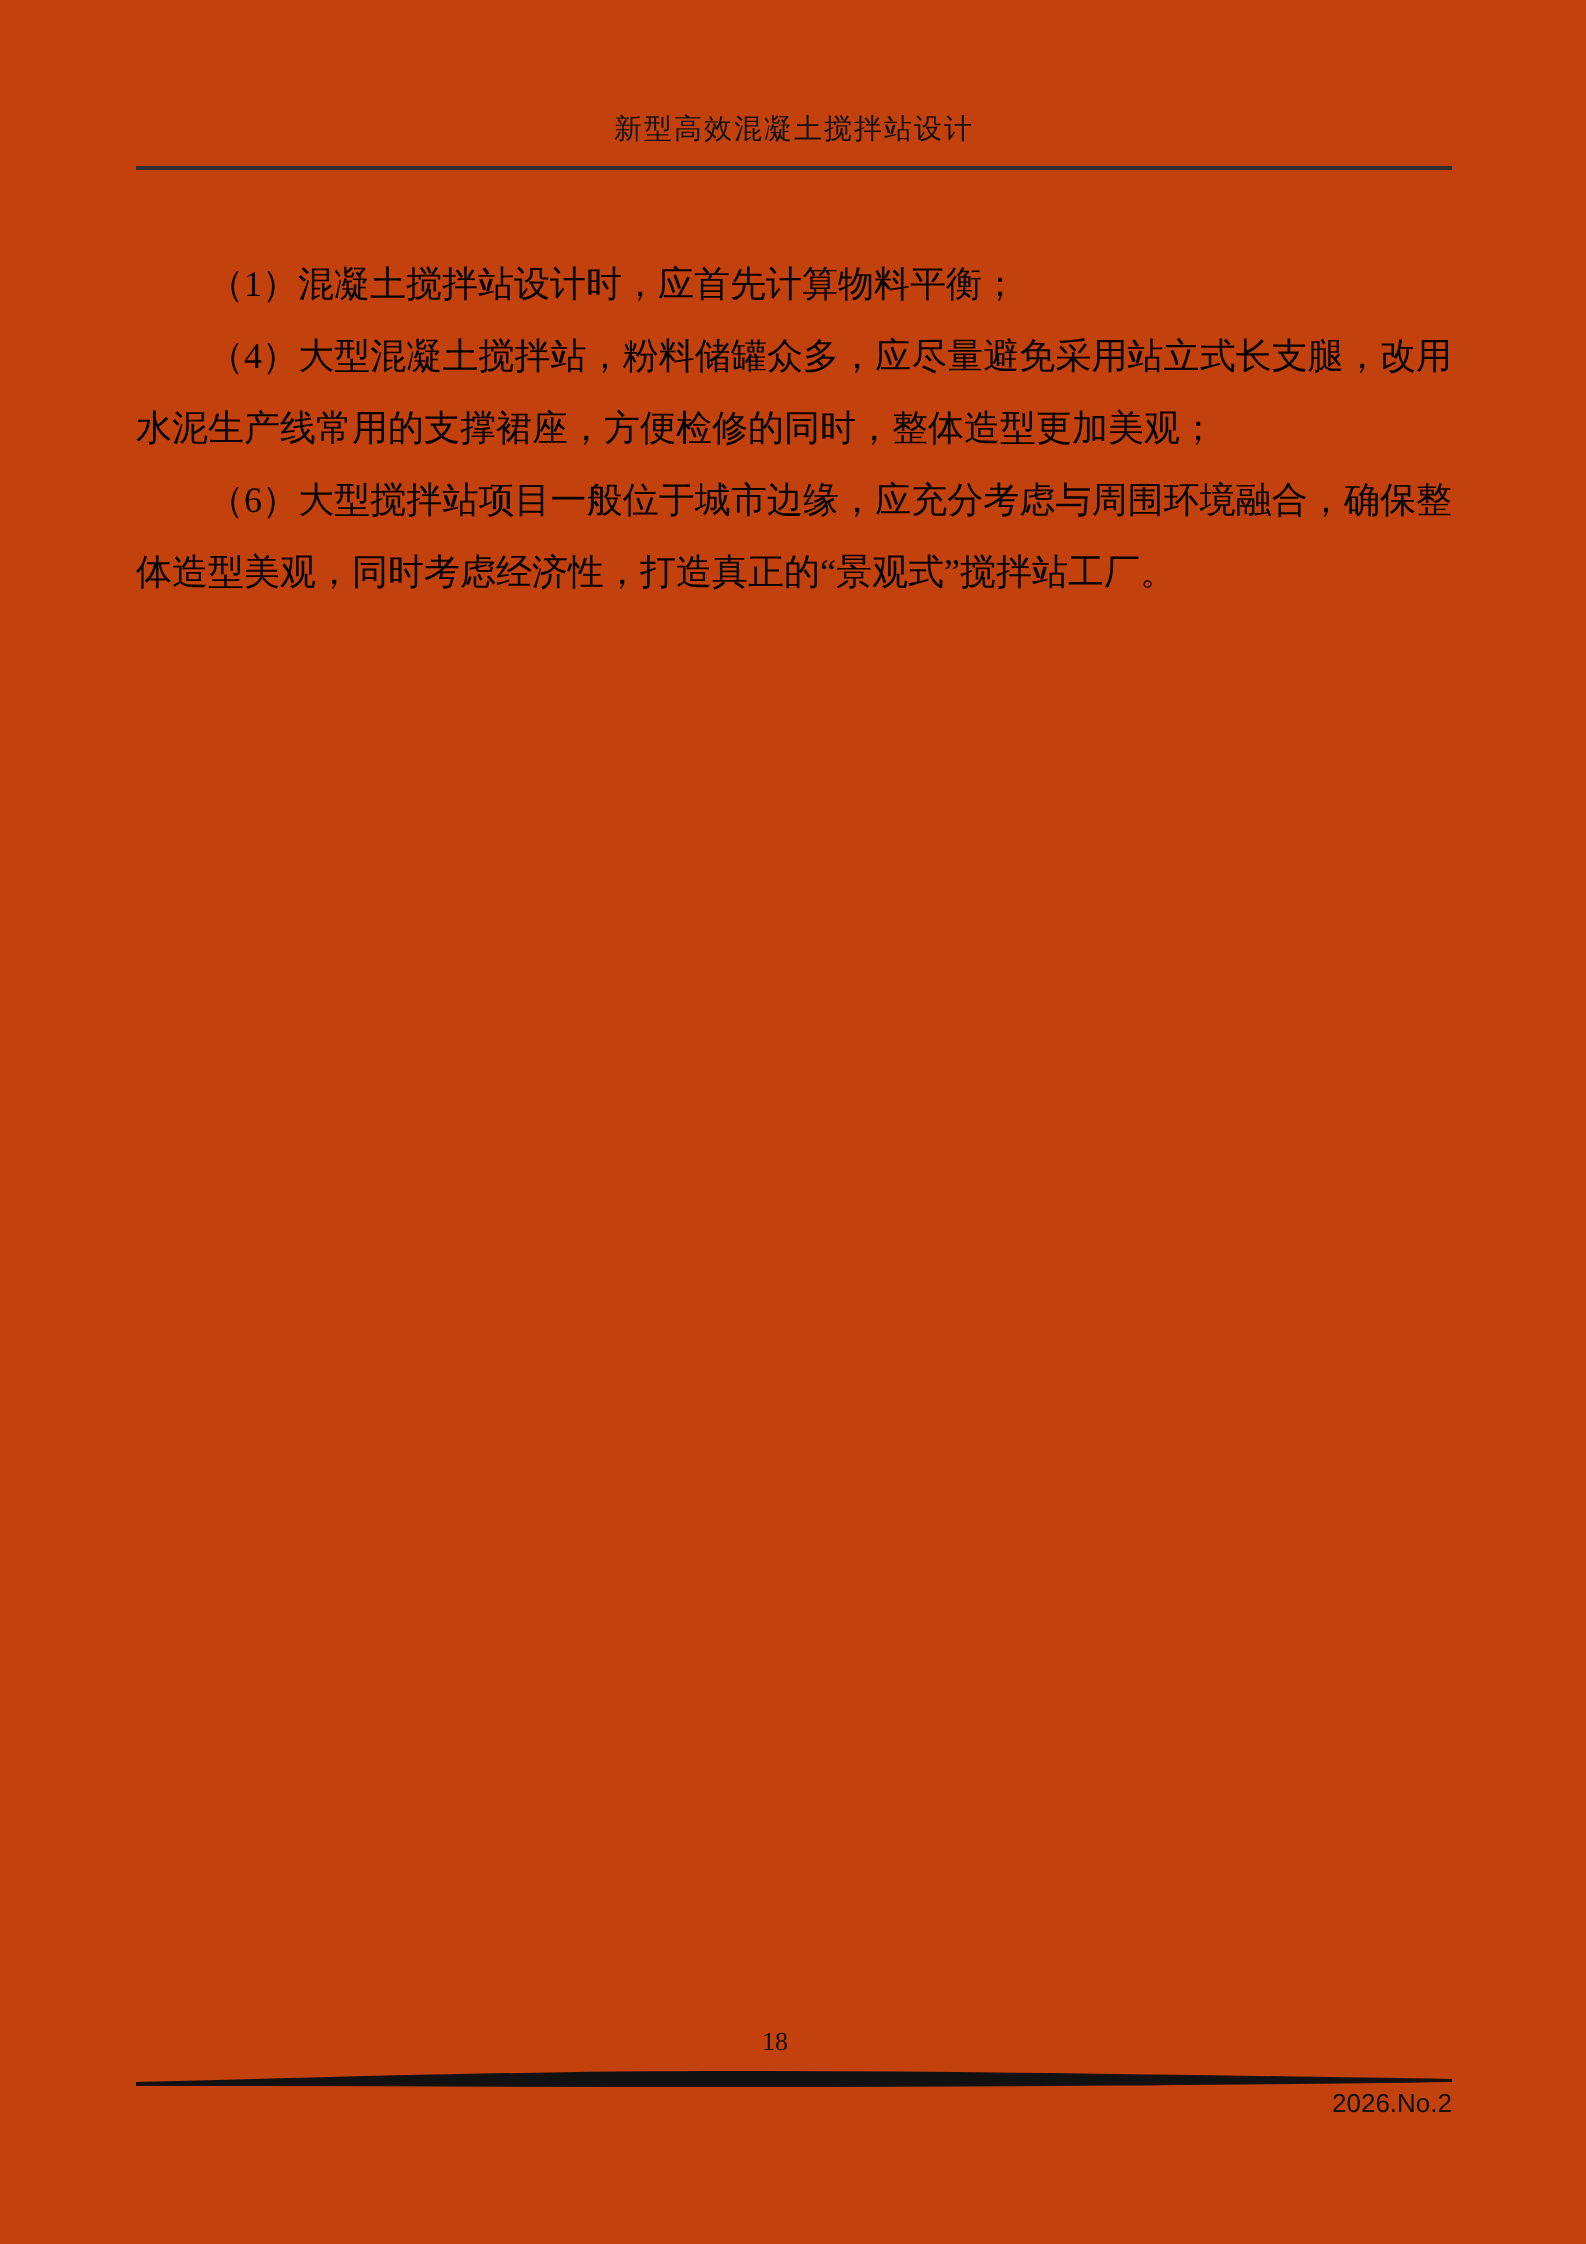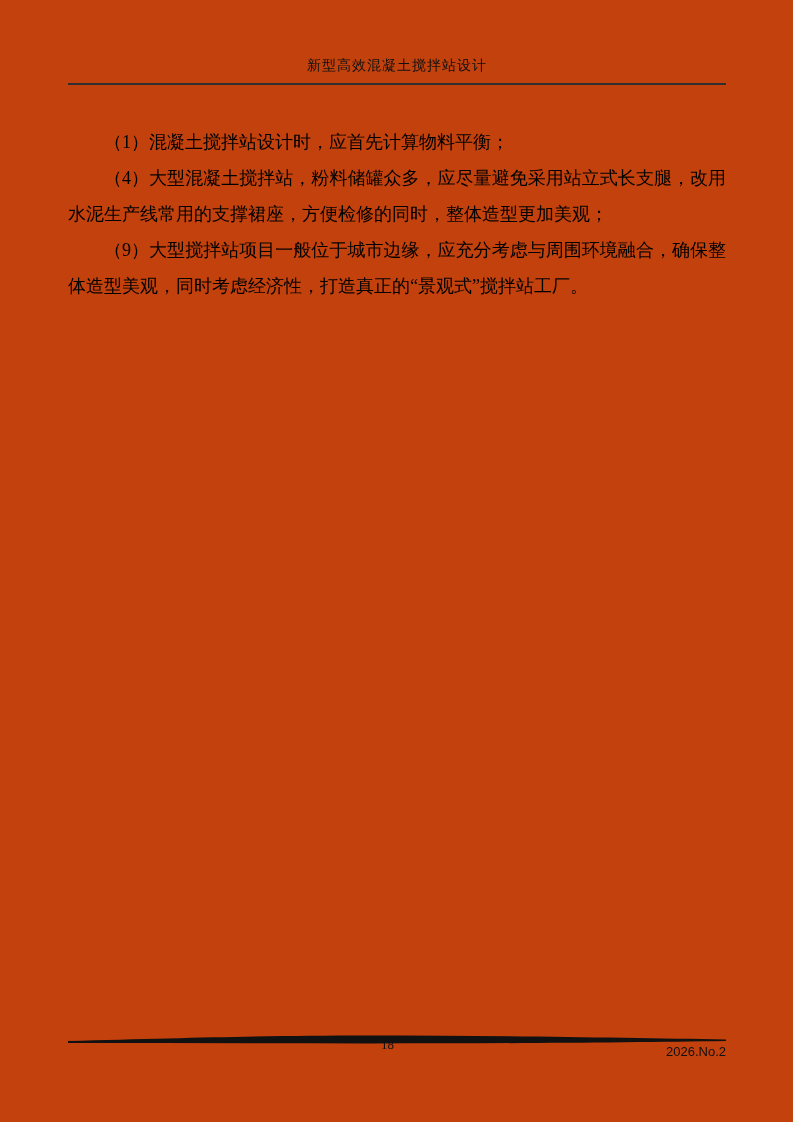--- a/index.html
+++ b/index.html
@@ -73,21 +73,21 @@
     position: absolute;
     left: 68px;
     top: 1034px;
     width: 658px;
     height: 12px;
   }
   .footer-page-number {
     position: absolute;
     left: 0;
     width: 775px;
-    top: 1037px;
+    top: 1013px;
     text-align: center;
     font-size: 13px;
     line-height: 16px;
     color: #111111;
   }
   .footer-issue {
     position: absolute;
     left: 68px;
     width: 658px;
     top: 1044px;
@@ -104,21 +104,21 @@
 <div class="page">
 
   <div class="running-header">新型高效混凝土搅拌站设计</div>
 
   <div class="header-rule"></div>
 
 
   <div class="body-text">
     <p>（1）混凝土搅拌站设计时，应首先计算物料平衡；</p>
     <p>（4）大型混凝土搅拌站，粉料储罐众多，应尽量避免采用站立式长支腿，改用水泥生产线常用的支撑裙座，方便检修的同时，整体造型更加美观；</p>
-    <p>（9）大型搅拌站项目一般位于城市边缘，应充分考虑与周围环境融合，确保整体造型美观，同时考虑经济性，打造真正的“景观式”搅拌站工厂。</p>
+    <p>（6）大型搅拌站项目一般位于城市边缘，应充分考虑与周围环境融合，确保整体造型美观，同时考虑经济性，打造真正的“景观式”搅拌站工厂。</p>
   </div>
 
   <svg class="footer-divider" viewBox="0 0 658 12" preserveAspectRatio="none">
     <path d="M0,7 C120,4 200,1.5 300,1.5 C430,1.5 560,4 658,5.5 L658,7 C560,8.5 430,9.5 300,9.5 C200,9.5 100,9 0,9 Z" fill="#111111"></path>
   </svg>
 
   <div class="footer-page-number">18</div>
 
   <div class="footer-issue">2026.No.2</div>
 

